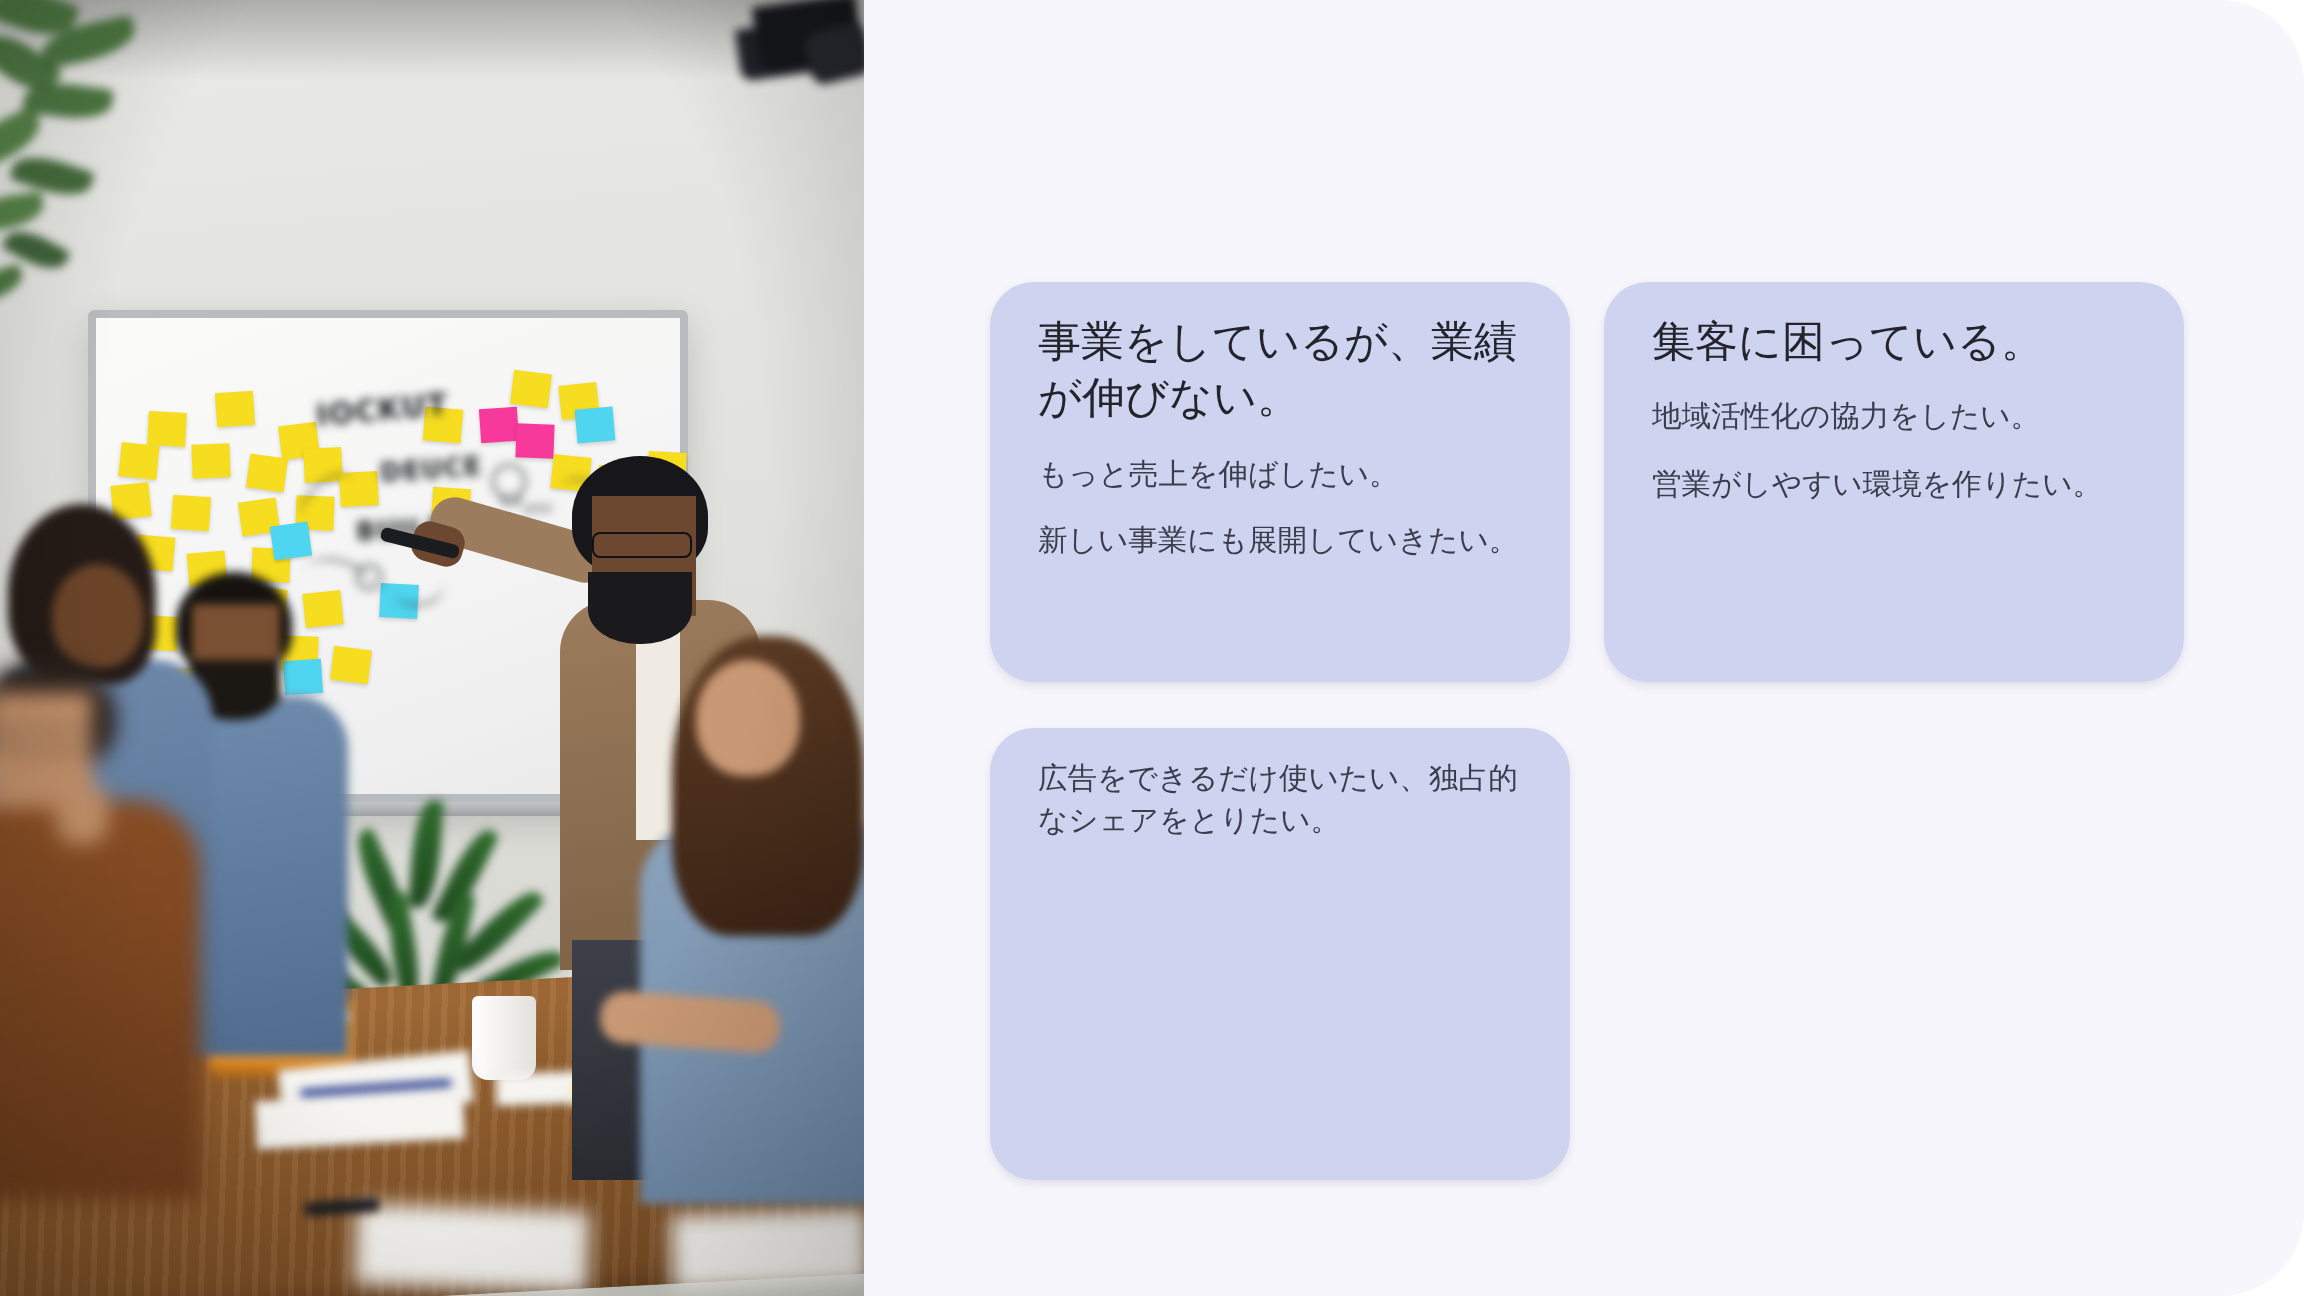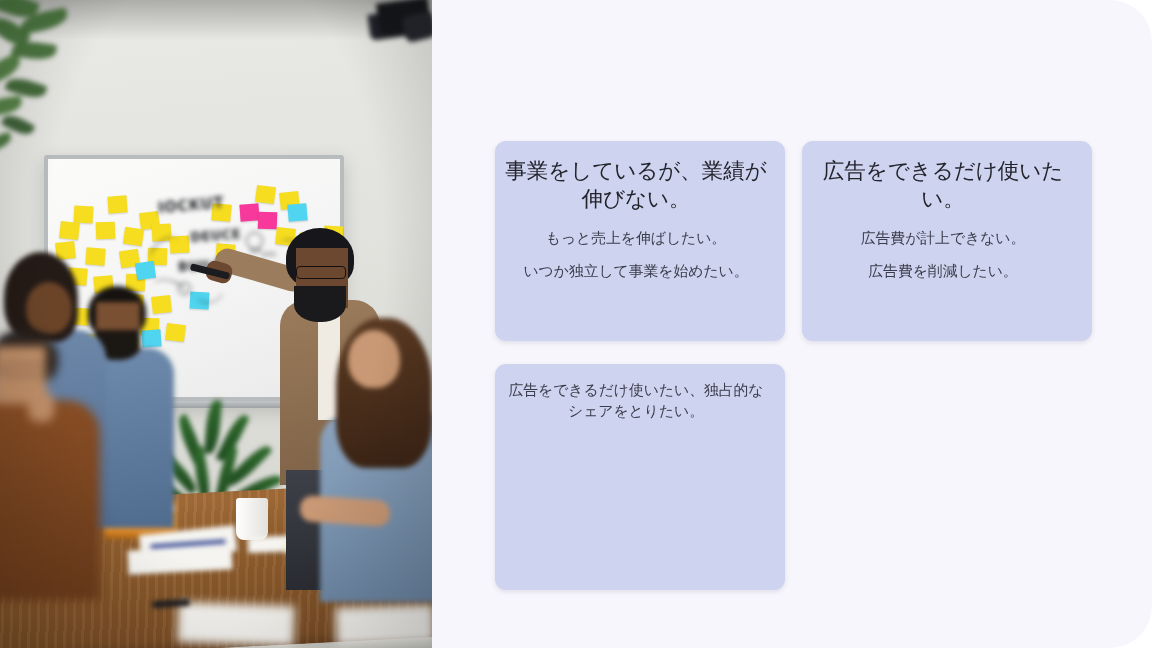--- a/index.html
+++ b/index.html
@@ -213,25 +213,24 @@
     left: 63px; top: 141px;
     width: 600px;
     display: grid;
     grid-template-columns: 290px 290px;
     grid-template-rows: 200px 226px;
     column-gap: 17px;
     row-gap: 23px;
   }
   .card {
     background: #ced3ef;
-    border-radius: 11px;
-    padding: 16px 16px 12px 8px;
+    border-radius: 22px;
+    padding: 16px 16px 12px 24px;
     box-sizing: border-box;
     box-shadow: 0 2px 5px rgba(70,72,110,.13);
-    text-align: center;
   }
   .card-title {
     font-size: 21.5px;
     line-height: 1.32;
     color: #23242c;
     margin: 0 0 14px 0;
     font-weight: 400;
   }
   .card-line {
     font-size: 14.8px;
@@ -402,29 +401,29 @@
   </div>
 
   <div class="content">
 
 
     <div class="grid">
 
       <div class="card" style="background: rgb(206, 211, 239);">
         <p class="card-title">事業をしているが、業績が伸びない。</p>
         <p class="card-line">もっと売上を伸ばしたい。</p>
-        <p class="card-line">いつか独立して事業を始めたい。</p>
+        <p class="card-line">新しい事業にも展開していきたい。</p>
       </div>
 
-
       <div class="card" style="background: rgb(206, 211, 239);">
-        <p class="card-title">広告をできるだけ使いたい。</p>
-        <p class="card-line">広告費が計上できない。</p>
-        <p class="card-line">広告費を削減したい。</p>
+        <p class="card-title">集客に困っている。</p>
+        <p class="card-line">地域活性化の協力をしたい。</p>
+        <p class="card-line">営業がしやすい環境を作りたい。</p>
       </div>
+
 
       <div class="card" style="background: rgb(206, 211, 239);">
         <p class="card-line">広告をできるだけ使いたい、独占的なシェアをとりたい。</p>
       </div>
 
     </div>
   </div>
 </div>
 
 </body></html>

